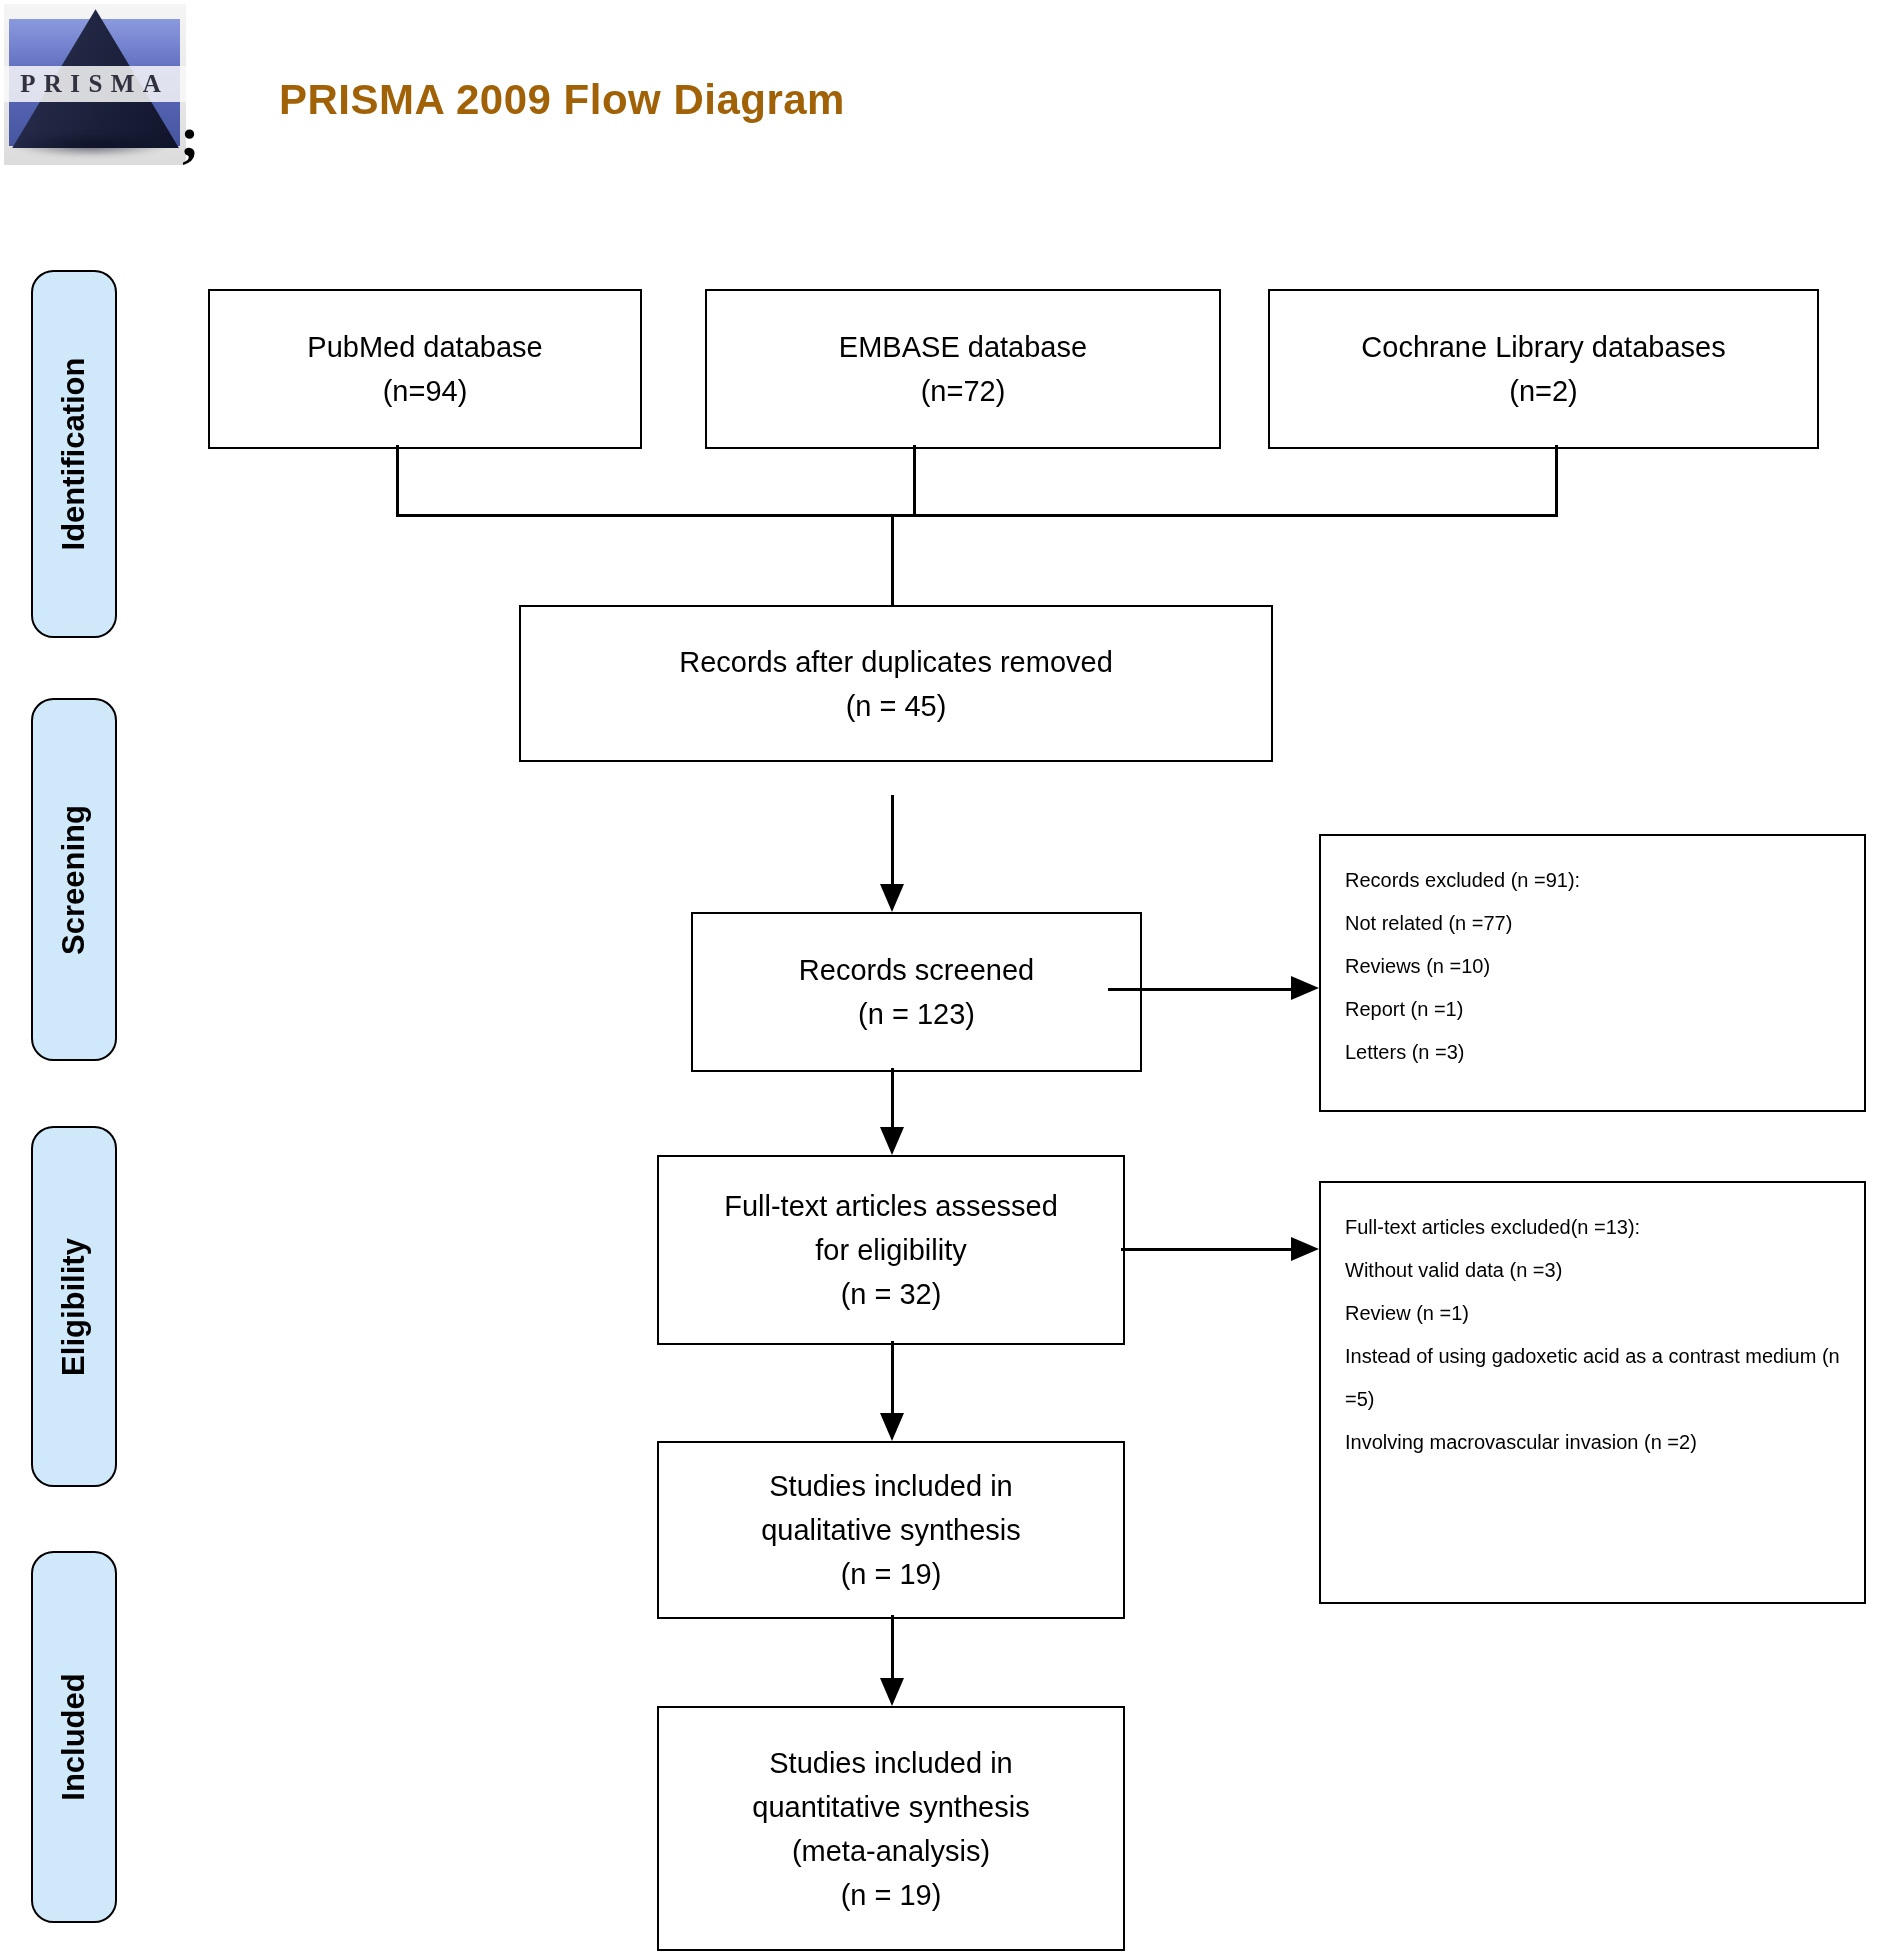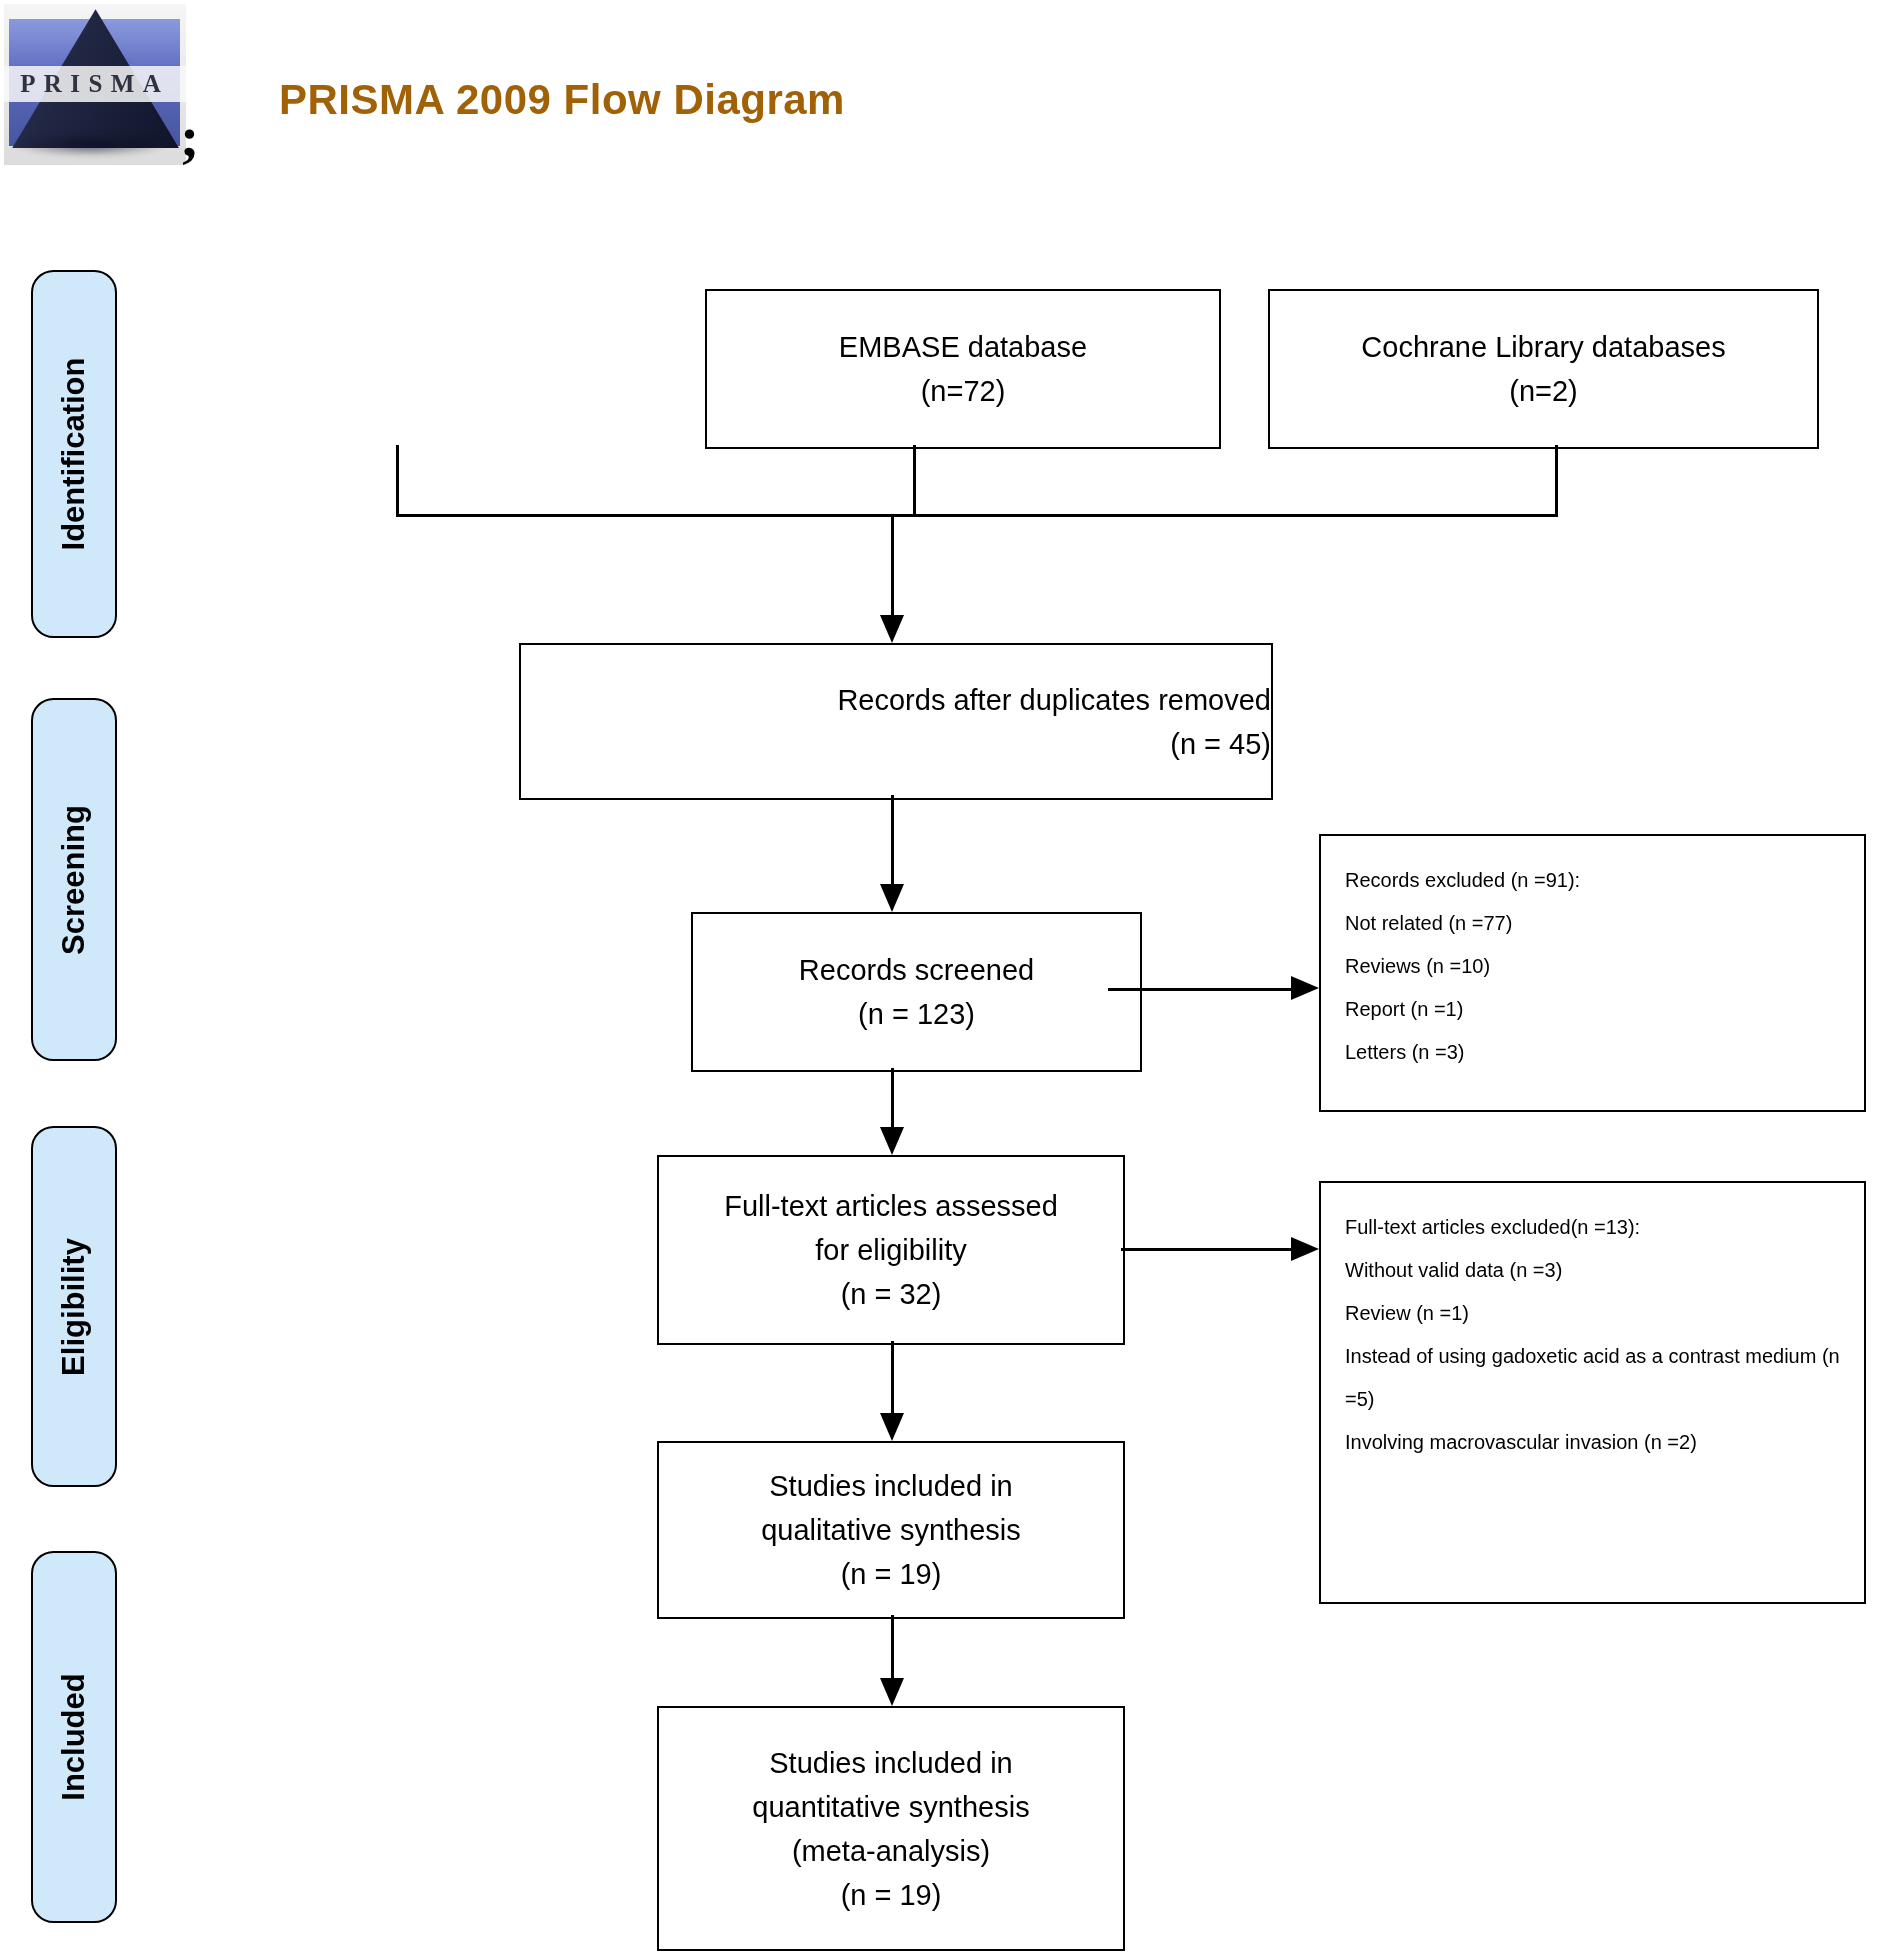--- a/index.html
+++ b/index.html
@@ -69,38 +69,42 @@
   <div class="stage" style="top:698px;height:359px;">
     <span>Screening</span>
   </div>
   <div class="stage" style="top:1126px;height:357px;">
     <span>Eligibility</span>
   </div>
   <div class="stage" style="top:1551px;height:368px;">
     <span>Included</span>
   </div>
 
+  <div class="fbox" style="left:208px;top:289px;width:430px;height:156px;">
+    <div>PubMed database</div>
+    <div>(n=94)</div>
+  </div>
   <div class="fbox" style="left:705px;top:289px;width:512px;height:156px;">
     <div>EMBASE database</div>
     <div>(n=72)</div>
   </div>
   <div class="fbox" style="left:1268px;top:289px;width:547px;height:156px;">
     <div>Cochrane Library databases</div>
     <div>(n=2)</div>
   </div>
 
   <div class="vline" style="left:396px;top:445px;height:72px;"></div>
   <div class="vline" style="left:913px;top:445px;height:72px;"></div>
   <div class="vline" style="left:1555px;top:445px;height:72px;"></div>
   <div class="hline" style="left:396px;top:514px;width:1162px;"></div>
 
   <div class="vline" style="left:891px;top:514px;height:103px;"></div>
   <div class="ah-down" style="left:880px;top:615px;"></div>
 
-  <div class="fbox" style="left:519px;top:643px;width:750px;height:153px;align-items:flex-end;">
+  <div class="fbox" style="left:519px;top:605px;width:750px;height:153px;">
     <div>Records after duplicates removed</div>
     <div>(n = 45)</div>
   </div>
 
   <div class="vline" style="left:891px;top:795px;height:91px;"></div>
   <div class="ah-down" style="left:880px;top:884px;"></div>
 
   <div class="fbox" style="left:691px;top:912px;width:447px;height:156px;">
     <div>Records screened</div>
     <div>(n = 123)</div>

